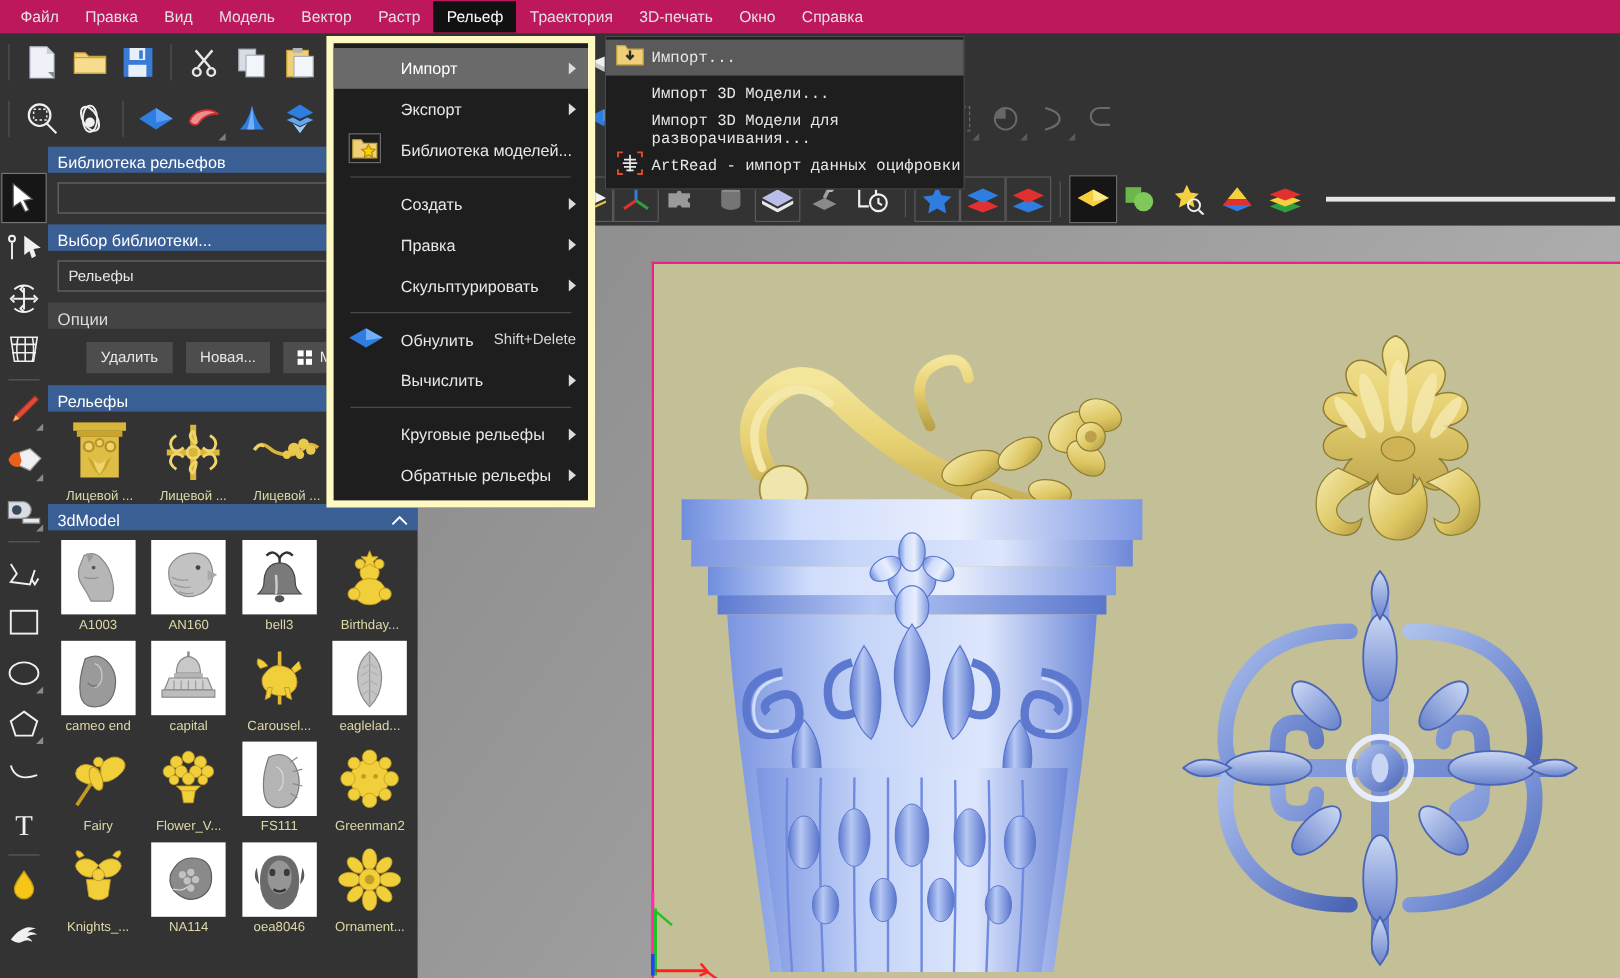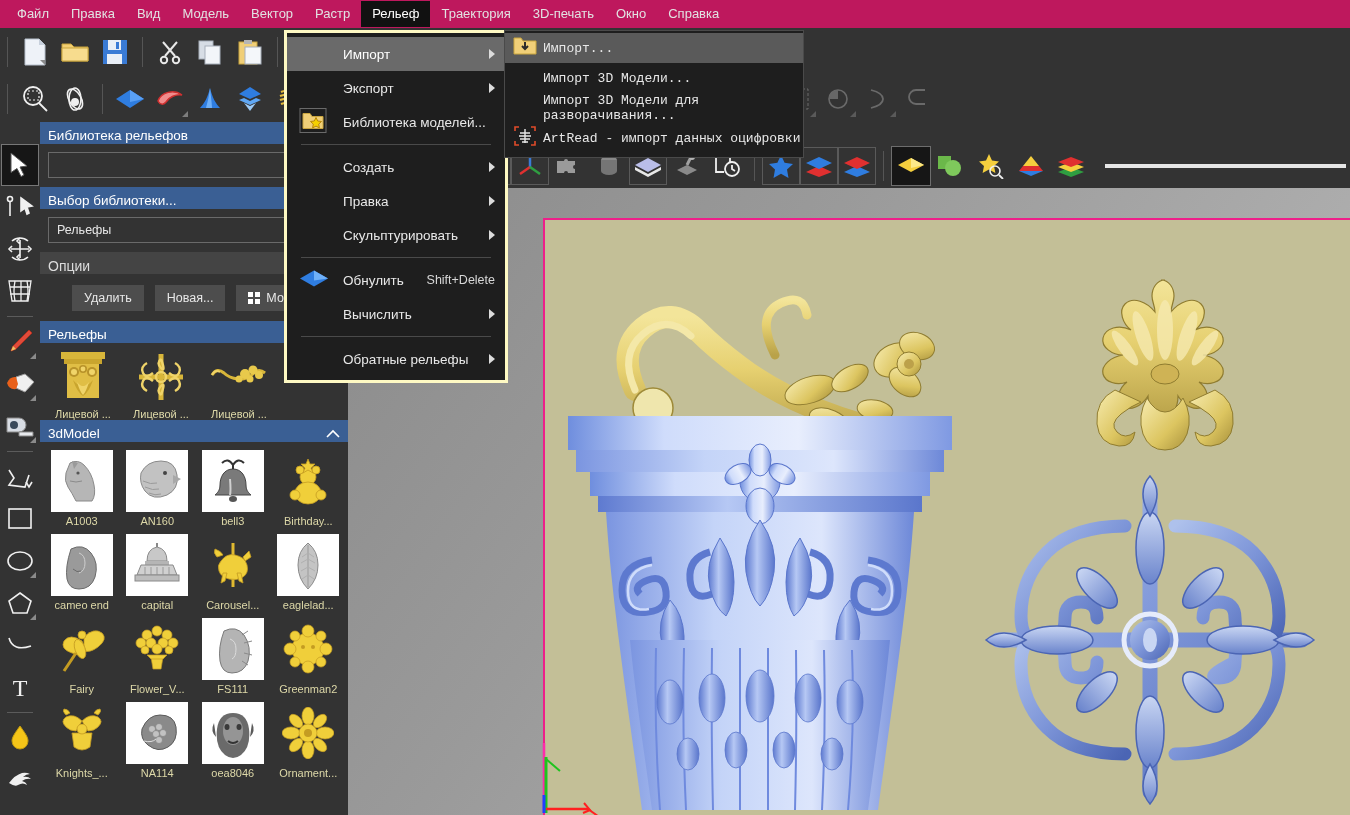--- a/index.html
+++ b/index.html
@@ -107,22 +107,22 @@
     overflow: hidden;
   }
   .canvas-sheet {
     position: absolute; left: 195px; top: 30px; width: 807px; height: 597px;
     background: #c3bf97; border-top: 2px solid #ee1f8a; border-left: 2px solid #ee1f8a;
   }
   .axis { position: absolute; left: 192px; bottom: 0px; width: 90px; height: 80px; }
 
   
   .dropdown {
-    position: absolute; left: 284px; top: 30px; width: 224px;
-    background: #1e1e1e; border: 3px solid #fef9c3; z-index: 50;
+    position: absolute; left: 272px; top: 30px; width: 224px;
+    background: #1e1e1e; border: 6px solid #fef9c3; z-index: 50;
     padding: 4px 0 4px 0;
   }
   .drow {
     height: 34px; display: flex; align-items: center; position: relative;
     color: #e8e8e8; font-size: 13.5px; padding-left: 56px; padding-right: 10px;
   }
   .drow.hl { background: #6a6a6a; color: #ffffff; }
   .drow .arrow {
     position: absolute; right: 10px; top: 50%; transform: translateY(-50%);
     width: 0; height: 0; border-top: 5px solid transparent; border-bottom: 5px solid transparent;
@@ -1247,20 +1247,24 @@
       </span>
       <span>Обнулить</span>
       <span class="shortcut">Shift+Delete</span>
     </div>
     <div class="drow">
       <span>Вычислить</span>
       <span class="arrow"></span>
     </div>
     <div class="dsep"></div>
     <div class="drow">
+      <span>Круговые рельефы</span>
+      <span class="arrow"></span>
+    </div>
+    <div class="drow">
       <span>Обратные рельефы</span>
       <span class="arrow"></span>
     </div>
   </div>
 
   <div class="submenu">
     <div class="srow hl">
       <span class="sicon">
         <svg width="24" height="22" viewBox="0 0 24 22">
             <path d="M1 3h7l2 3h13v13H1z" fill="#f0cf78" stroke="#c9a53f"></path>

